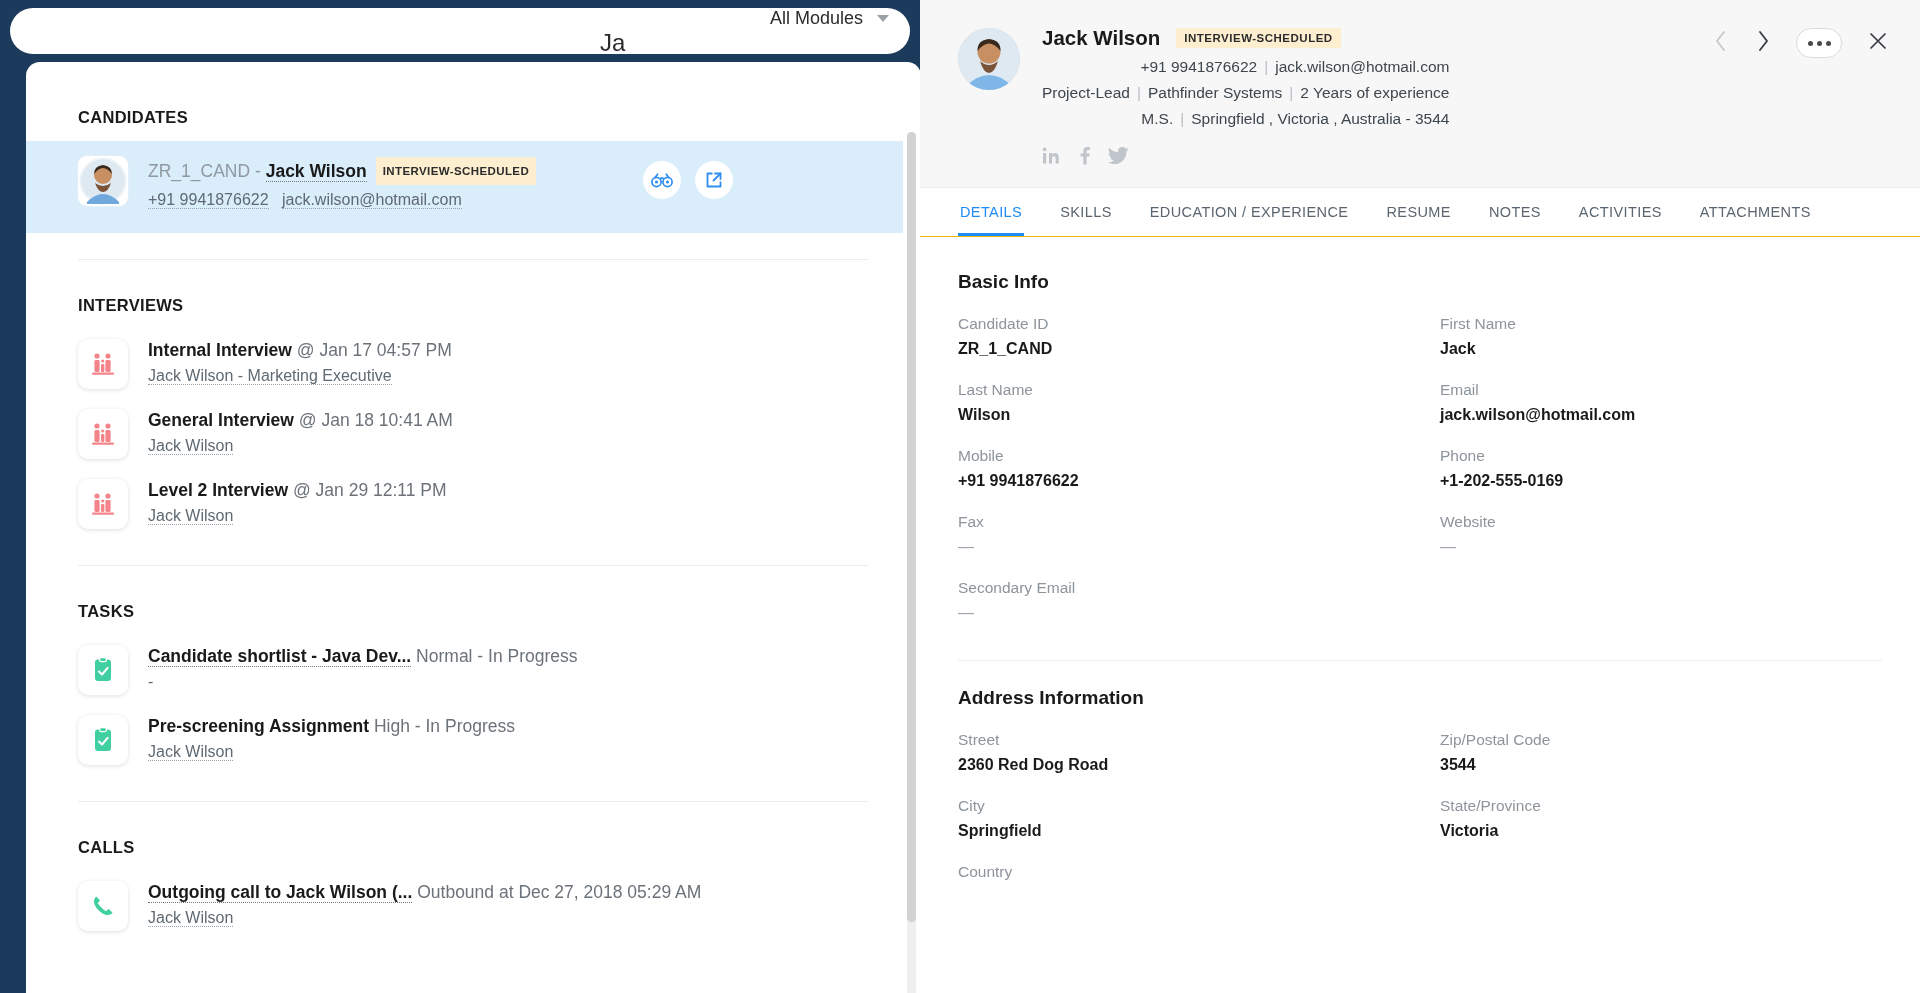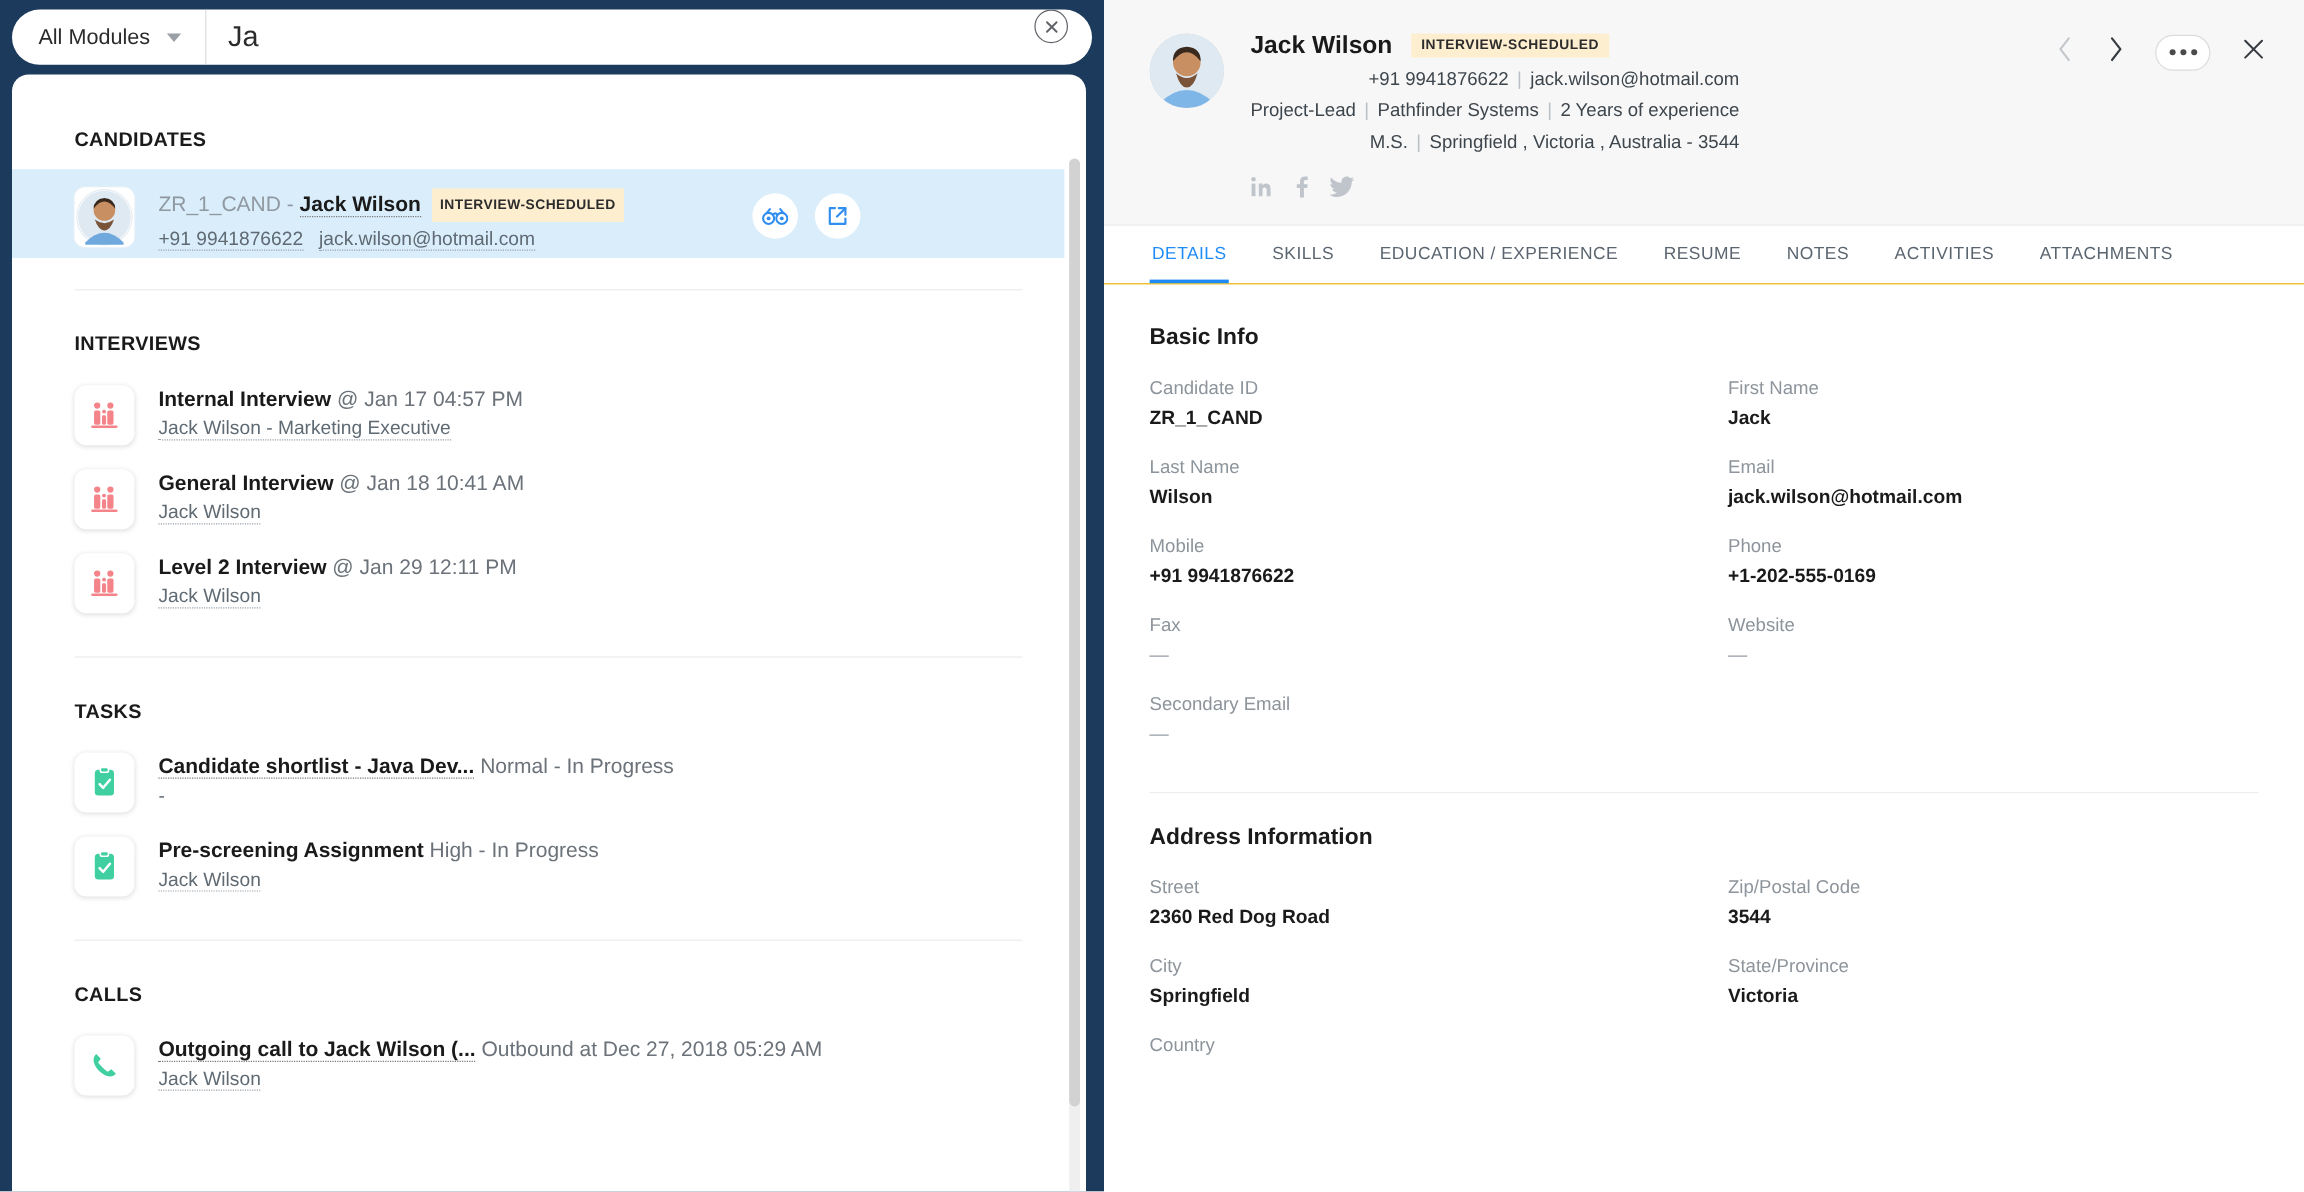--- a/index.html
+++ b/index.html
@@ -18,25 +18,26 @@
     background: #1b3a5c;
     flex: 0 0 920px;
   }
   .search-bar {
     height: 62px;
     display: flex; align-items: center;
     padding: 0 10px;
     background: #1b3a5c;
   }
   .search-pill {
-    display: flex; align-items: flex-start;
+    display: flex; align-items: flex-end;
     width: 100%; height: 46px;
     background: #ffffff;
     border-radius: 24px;
     overflow: hidden;
+    flex-direction: column;
   }
   .module-select {
     display: flex; align-items: center; gap: 14px;
     padding: 0 20px 0 22px;
     height: 100%;
     border-right: 1px solid #dddddd;
     cursor: pointer;
     white-space: nowrap;
   }
   .module-select-label { font-size: 18px; color: #2b2b2b; }
@@ -53,21 +54,21 @@
     border-radius: 50%;
     border: 1.6px solid #5f6368;
     display: flex; align-items: center; justify-content: center;
     cursor: pointer; flex: 0 0 28px;
   }
   .clear-btn svg { display: block; }
 
   
   .results-card {
     position: absolute;
-    left: 10px; top: 62px;
+    left: 26px; top: 62px;
     width: 895px; height: 931px;
     background: #ffffff;
     border-top-left-radius: 14px;
     border-top-right-radius: 14px;
     overflow: hidden;
   }
   .results-scroll {
     position: relative;
     width: 895px; height: 931px;
     overflow: hidden;
@@ -80,21 +81,21 @@
     padding: 36px 0 14px 52px;
   }
   .section-title.first { padding-top: 46px; }
 
   .res-row {
     display: flex; align-items: flex-start;
     padding: 8px 0 10px 52px;
     position: relative;
     min-height: 56px;
   }
-  .res-row.highlight { background: #daedfb; padding-top: 14px; padding-bottom: 4px; }
+  .res-row.highlight { background: #daedfb; padding-top: 14px; padding-bottom: 22px; }
 
   .row-thumb {
     width: 50px; height: 50px;
     border-radius: 9px;
     background: #ffffff;
     flex: 0 0 50px;
     display: flex; align-items: center; justify-content: center;
     overflow: hidden;
     margin-top: 1px;
   }

